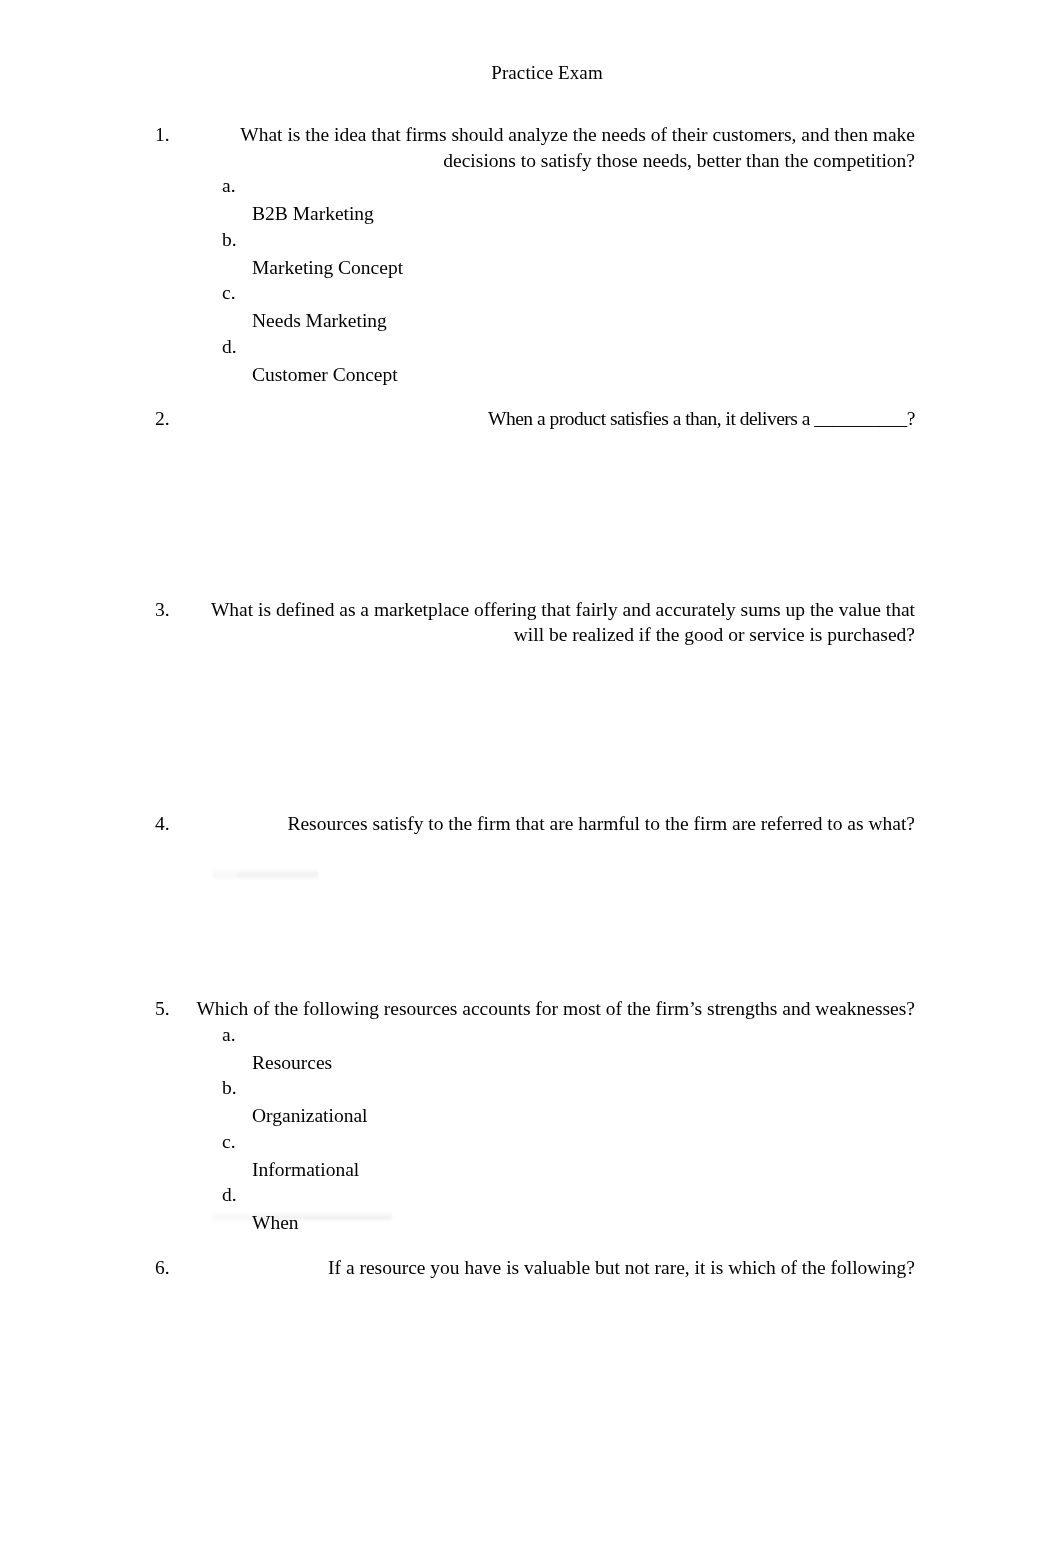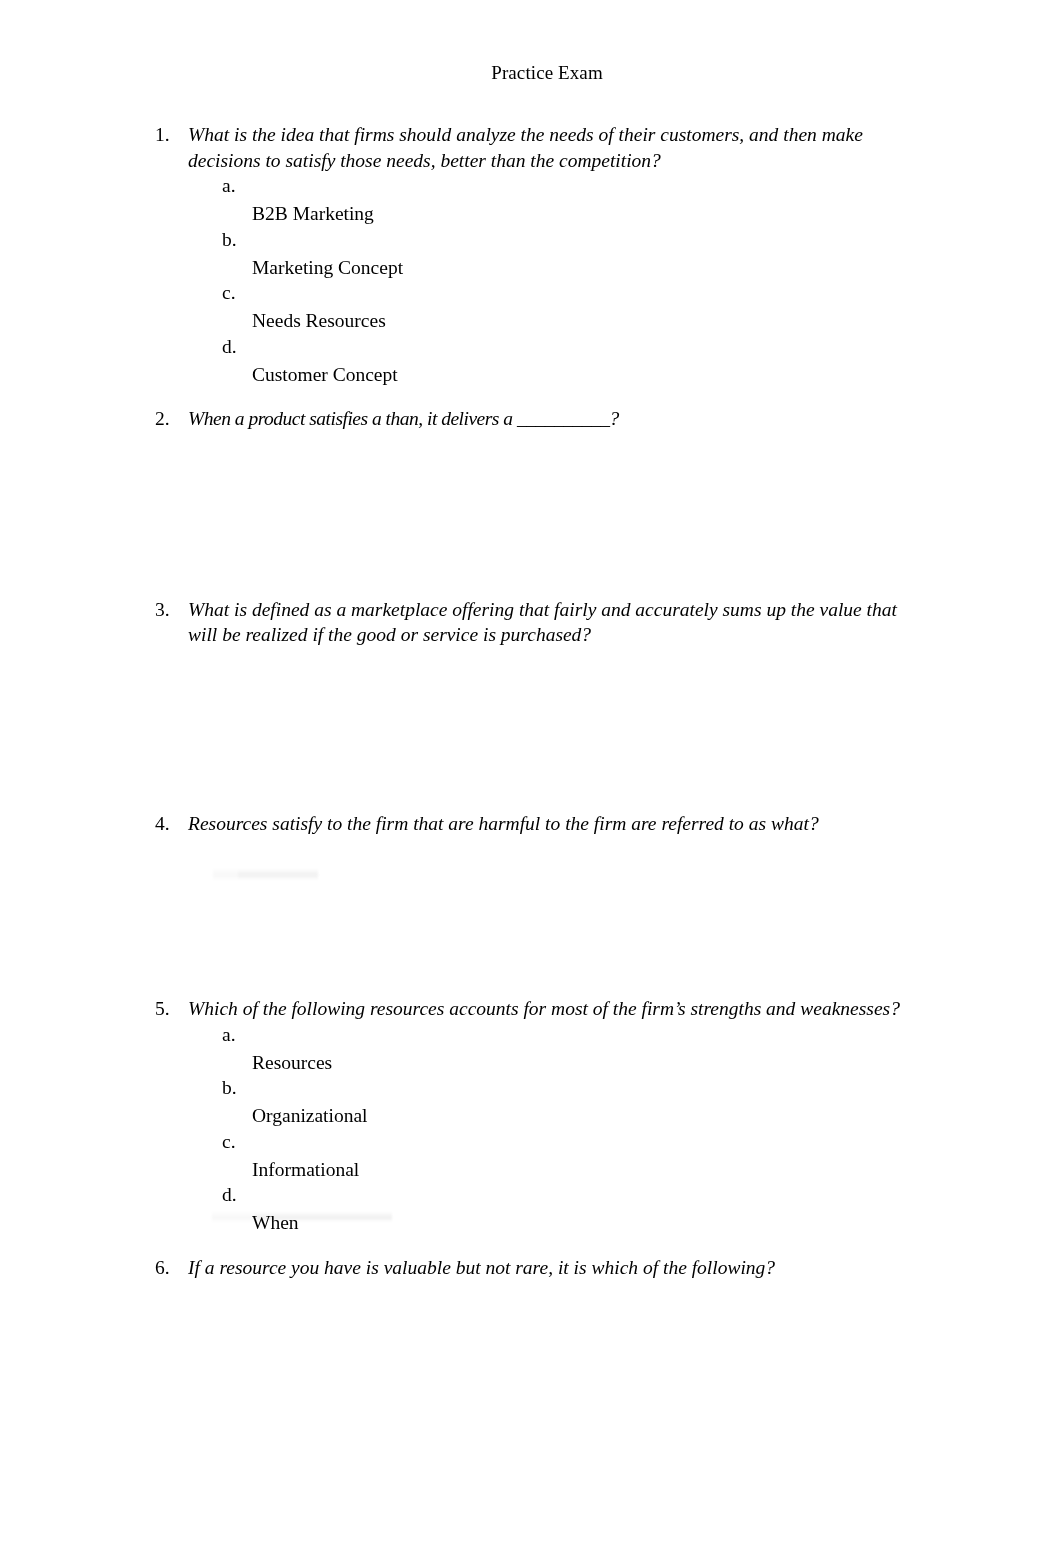--- a/index.html
+++ b/index.html
@@ -48,22 +48,21 @@
     display: flex;
     align-items: flex-start;
   }
   .q-num {
     width: 33px;
     flex: 0 0 33px;
     text-align: left;
   }
   .q-text {
     flex: 1 1 auto;
-    text-align: left;
-    font-style: italic;
+    text-align: right;
   }
   .options {
     margin-top: 0px;
     padding-left: 67px;
   }
   .option {
     display: flex;
     align-items: flex-start;
     font-size: 19.5px;
     line-height: 25.5px;
@@ -139,21 +138,21 @@
         <div class="option">
           <span class="opt-letter">a.</span>
           <span class="opt-text">B2B Marketing</span>
         </div>
         <div class="option">
           <span class="opt-letter">b.</span>
           <span class="opt-text">Marketing Concept</span>
         </div>
         <div class="option">
           <span class="opt-letter">c.</span>
-          <span class="opt-text">Needs Resources</span>
+          <span class="opt-text">Needs Marketing</span>
         </div>
         <div class="option">
           <span class="opt-letter">d.</span>
           <span class="opt-text">Customer Concept</span>
         </div>
       </div>
     </div>
 
     <div class="spacer-sm"></div>
 

